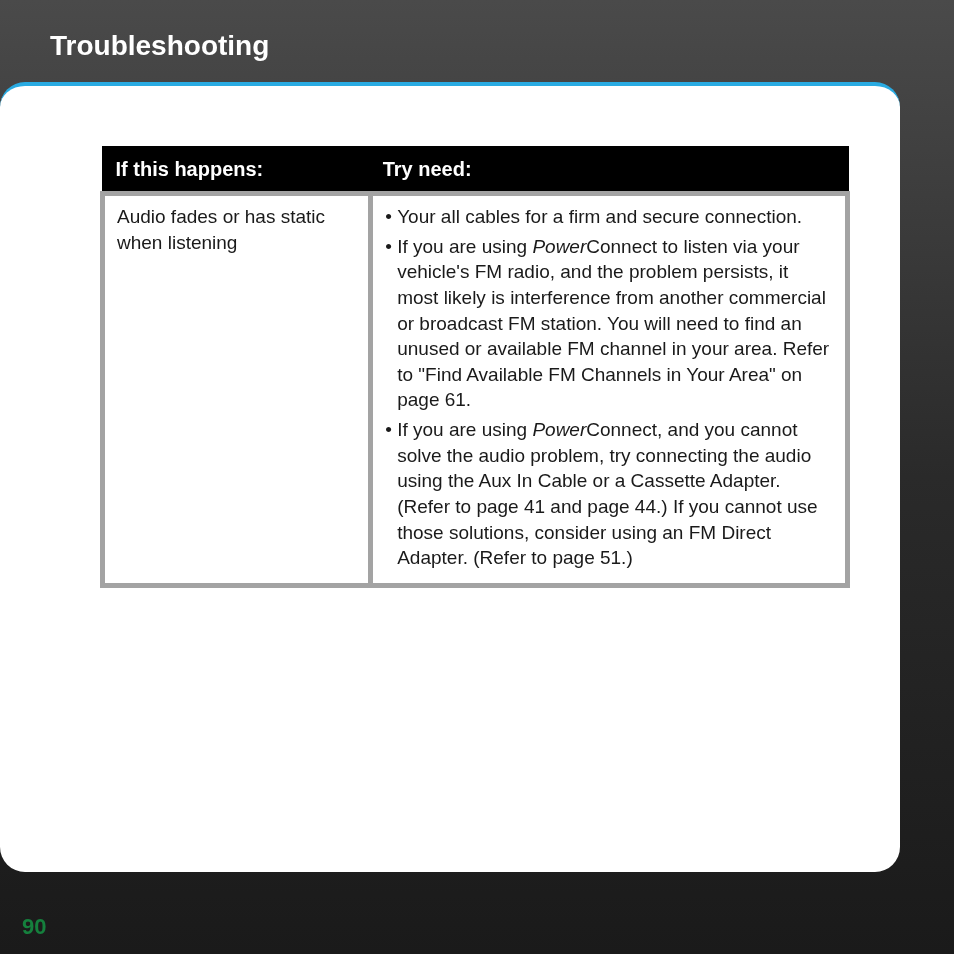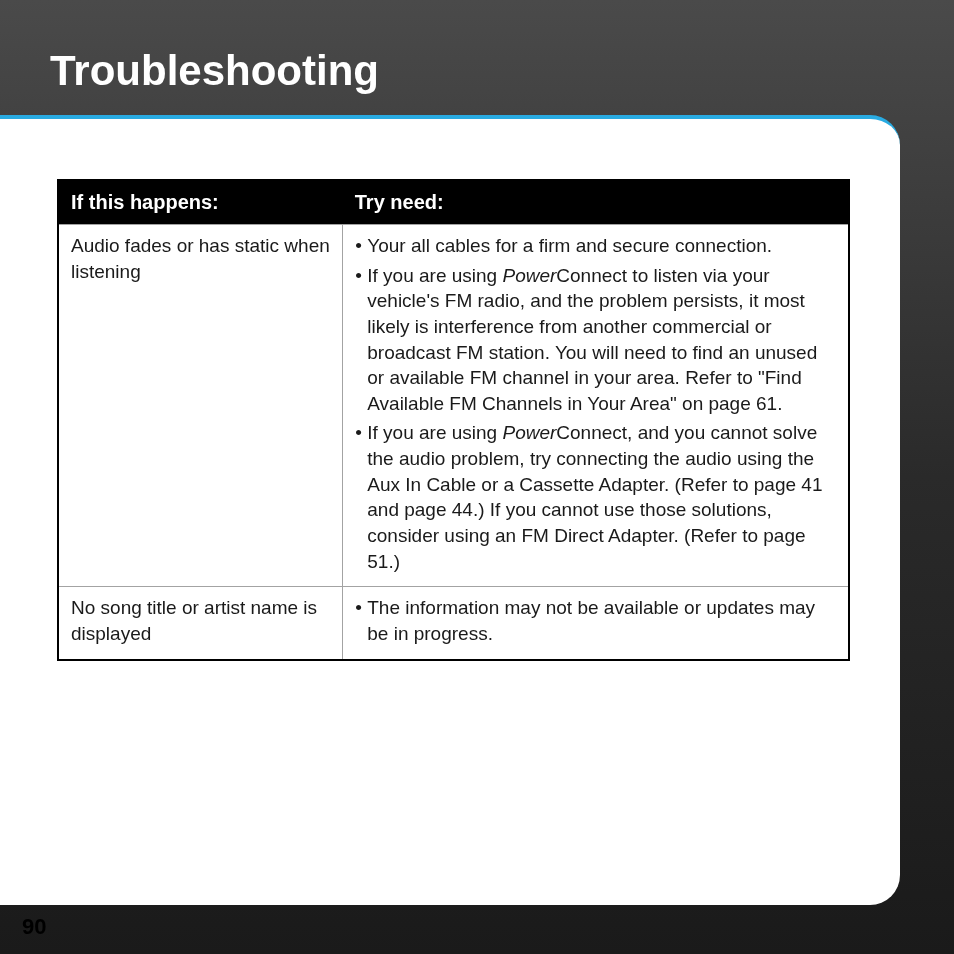--- a/index.html
+++ b/index.html
@@ -10,55 +10,56 @@
   body {
     width: 954px;
     height: 954px;
     background: linear-gradient(to bottom, #4a4a4a 0%, #2a2a2a 50%, #1a1a1a 100%);
     font-family: Arial, Helvetica, sans-serif;
     position: relative;
     overflow: hidden;
   }
   .page-title {
     color: #ffffff;
-    font-size: 42px;
+    font-size: 28px;
     font-weight: bold;
-    padding: 47px 0 20px 50px;
+    padding: 30px 0 20px 50px;
   }
   .content-panel {
     background: #ffffff;
     margin: 0 0 0 0;
     border-top: 4px solid #29abe2;
     border-top-right-radius: 30px;
     border-bottom-right-radius: 30px;
     width: 900px;
     height: 790px;
     position: relative;
-    padding: 60px 50px 40px 57px;
+    padding: 60px 50px 40px 100px;
+    border-radius: 25px;
   }
   table {
     width: 100%;
     border-collapse: collapse;
     border: 2px solid #000000;
   }
   thead tr {
     background: #000000;
     color: #ffffff;
   }
   thead th {
     text-align: left;
     padding: 10px 12px;
     font-size: 20px;
     font-weight: bold;
   }
   thead th:first-child {
     width: 36%;
   }
   tbody td {
-    border: 1px solid #a3a3a3;
+    border: 5px solid #a3a3a3;
     padding: 8px 12px;
     font-size: 19px;
     vertical-align: top;
     line-height: 1.35;
     color: #1a1a1a;
   }
   ul {
     list-style: none;
     padding-left: 0;
   }
@@ -74,21 +75,21 @@
     top: 0;
   }
   .italic {
     font-style: italic;
     text-align: center;
   }
   .page-number {
     position: absolute;
     bottom: 14px;
     left: 22px;
-    color: #000000;
+    color: #15803d;
     font-size: 22px;
     font-weight: bold;
   }
 </style>
 </head>
 <body>
 
 <div class="page-title">Troubleshooting</div>
 
 <div class="content-panel">
@@ -109,27 +110,17 @@
             </li>
             <li>
               <span>If you are using </span><span class="italic">Power</span><span>Connect to listen via your vehicle's FM radio, and the problem persists, it most likely is interference from another commercial or broadcast FM station. You will need to find an unused or available FM channel in your area. Refer to "Find Available FM Channels in Your Area" on page 61.</span>
             </li>
             <li>
               <span>If you are using </span><span class="italic">Power</span><span>Connect, and you cannot solve the audio problem, try connecting the audio using the Aux In Cable or a Cassette Adapter. (Refer to page 41 and page 44.) If you cannot use those solutions, consider using an FM Direct Adapter. (Refer to page 51.)</span>
             </li>
           </ul>
         </td>
       </tr>
-      <tr>
-        <td>No song title or artist name is displayed</td>
-        <td>
-          <ul>
-            <li>
-              <span>The information may not be available or updates may be in progress.</span><span class="italic"></span><span></span>
-            </li>
-          </ul>
-        </td>
-      </tr>
     </tbody>
   </table>
 </div>
 
 <div class="page-number">90</div>
 
 </body></html>

